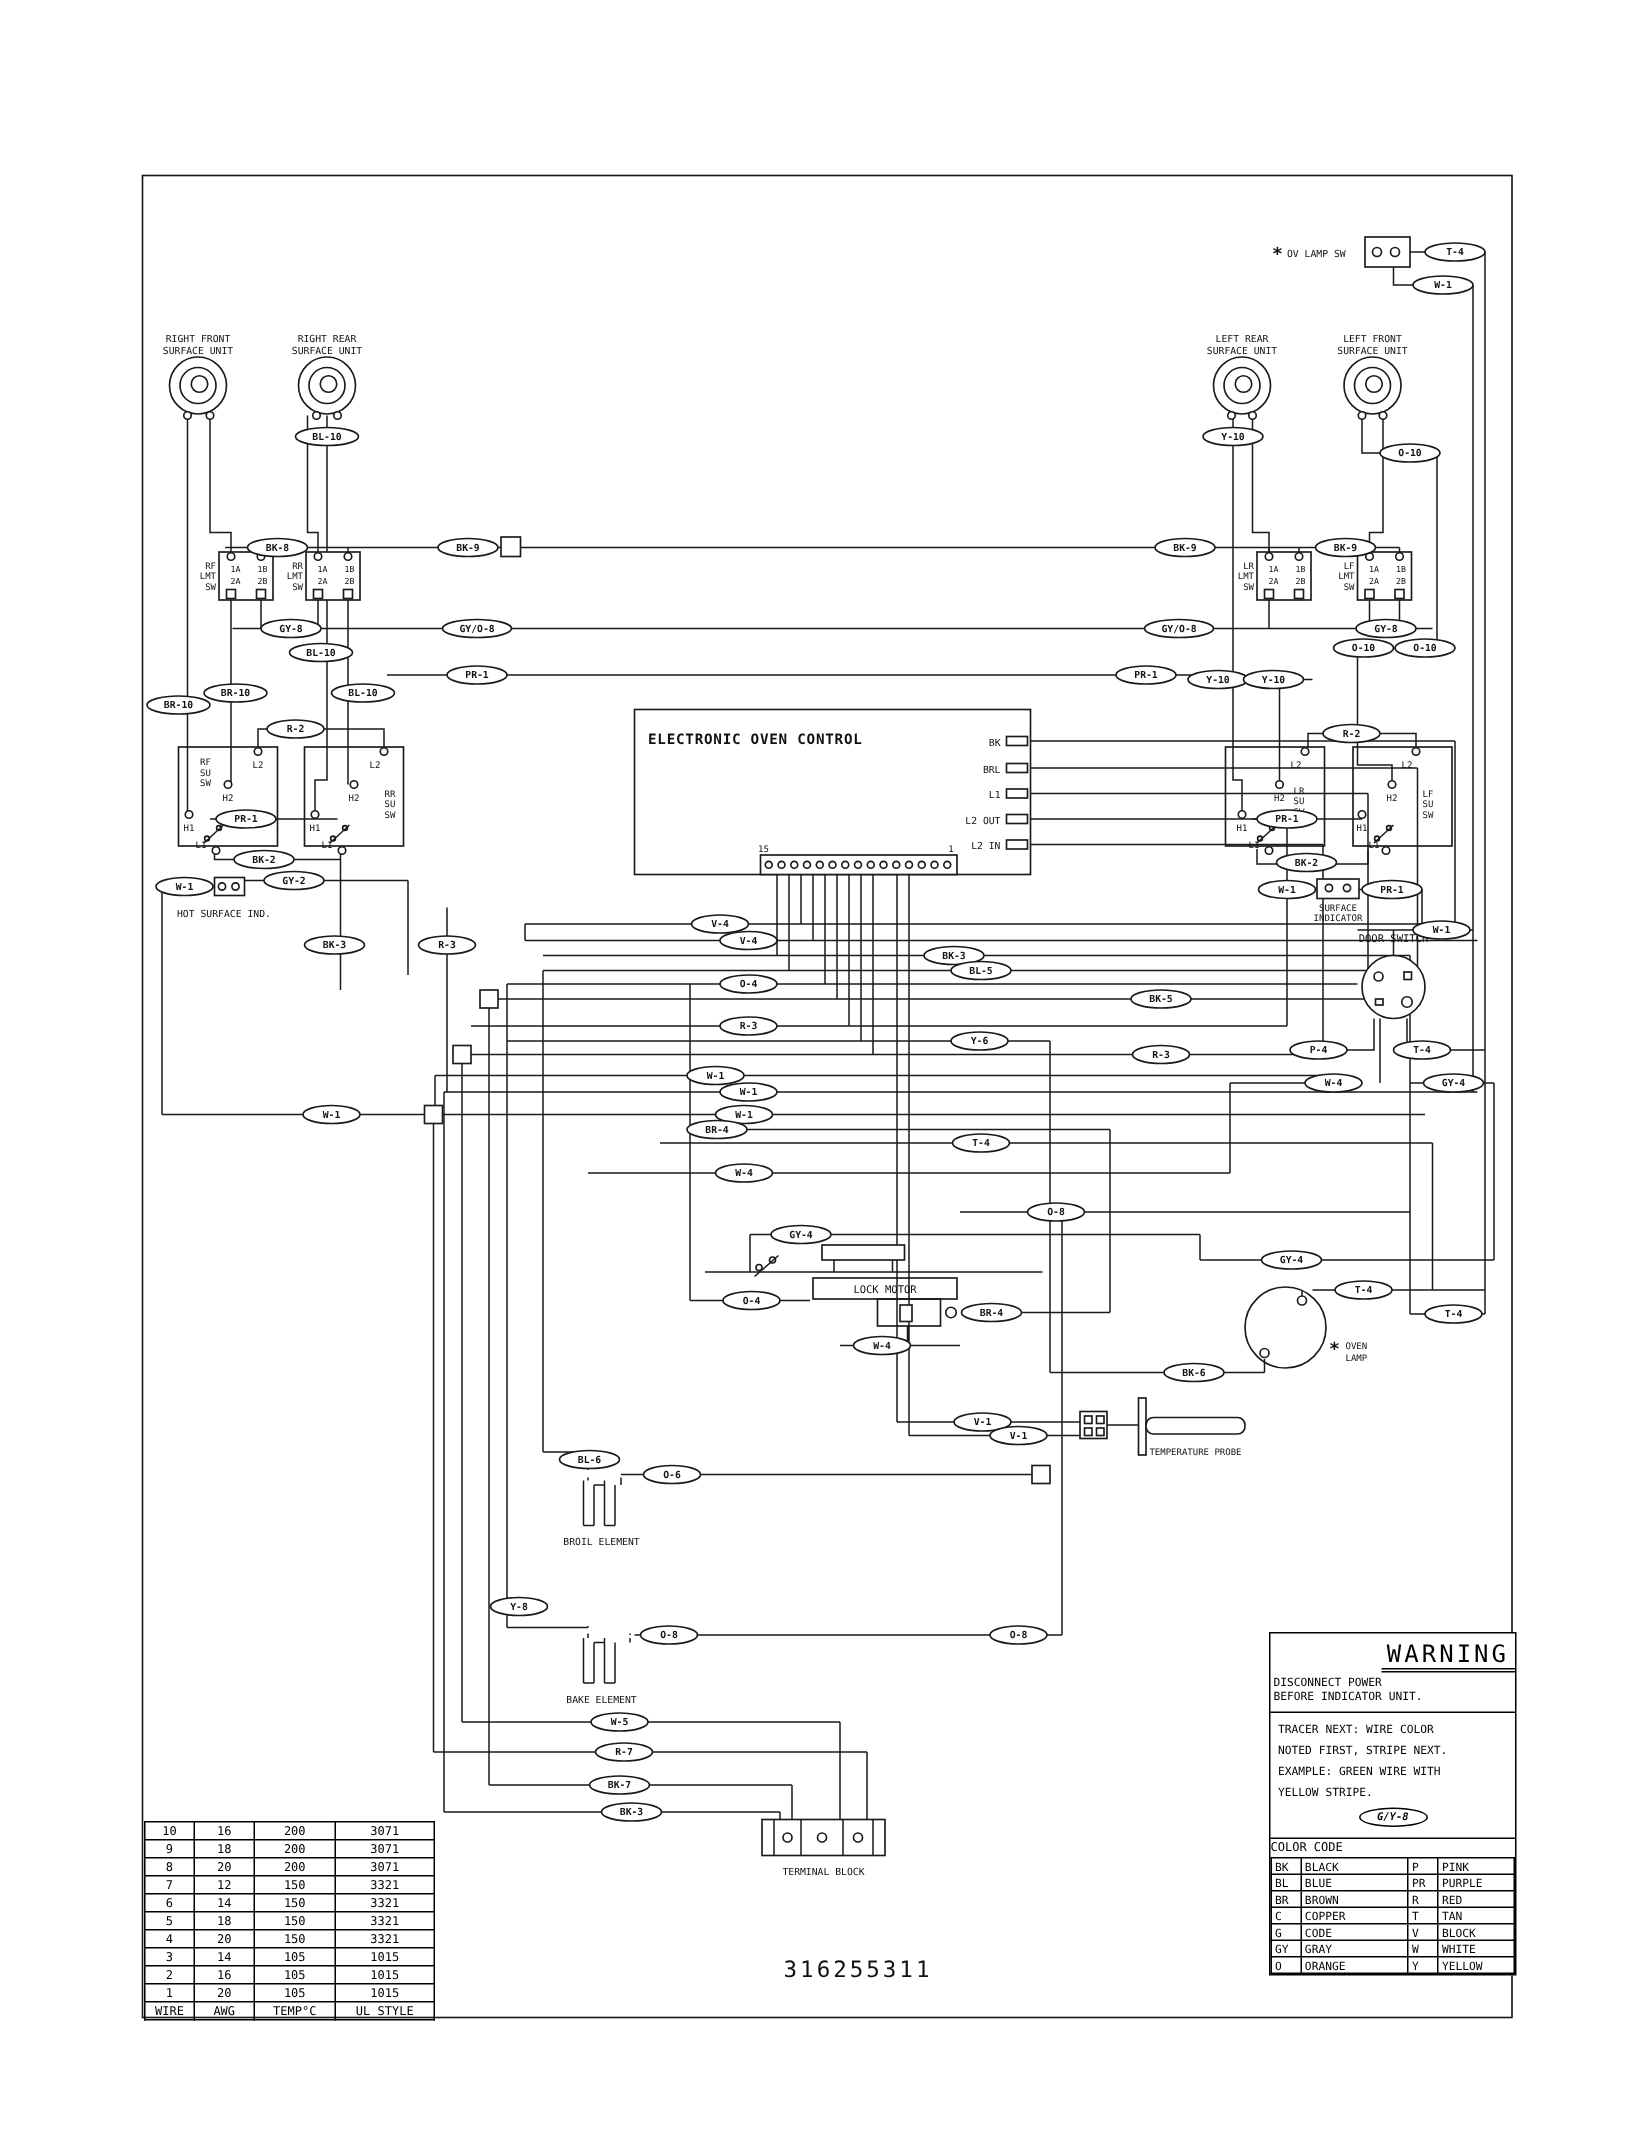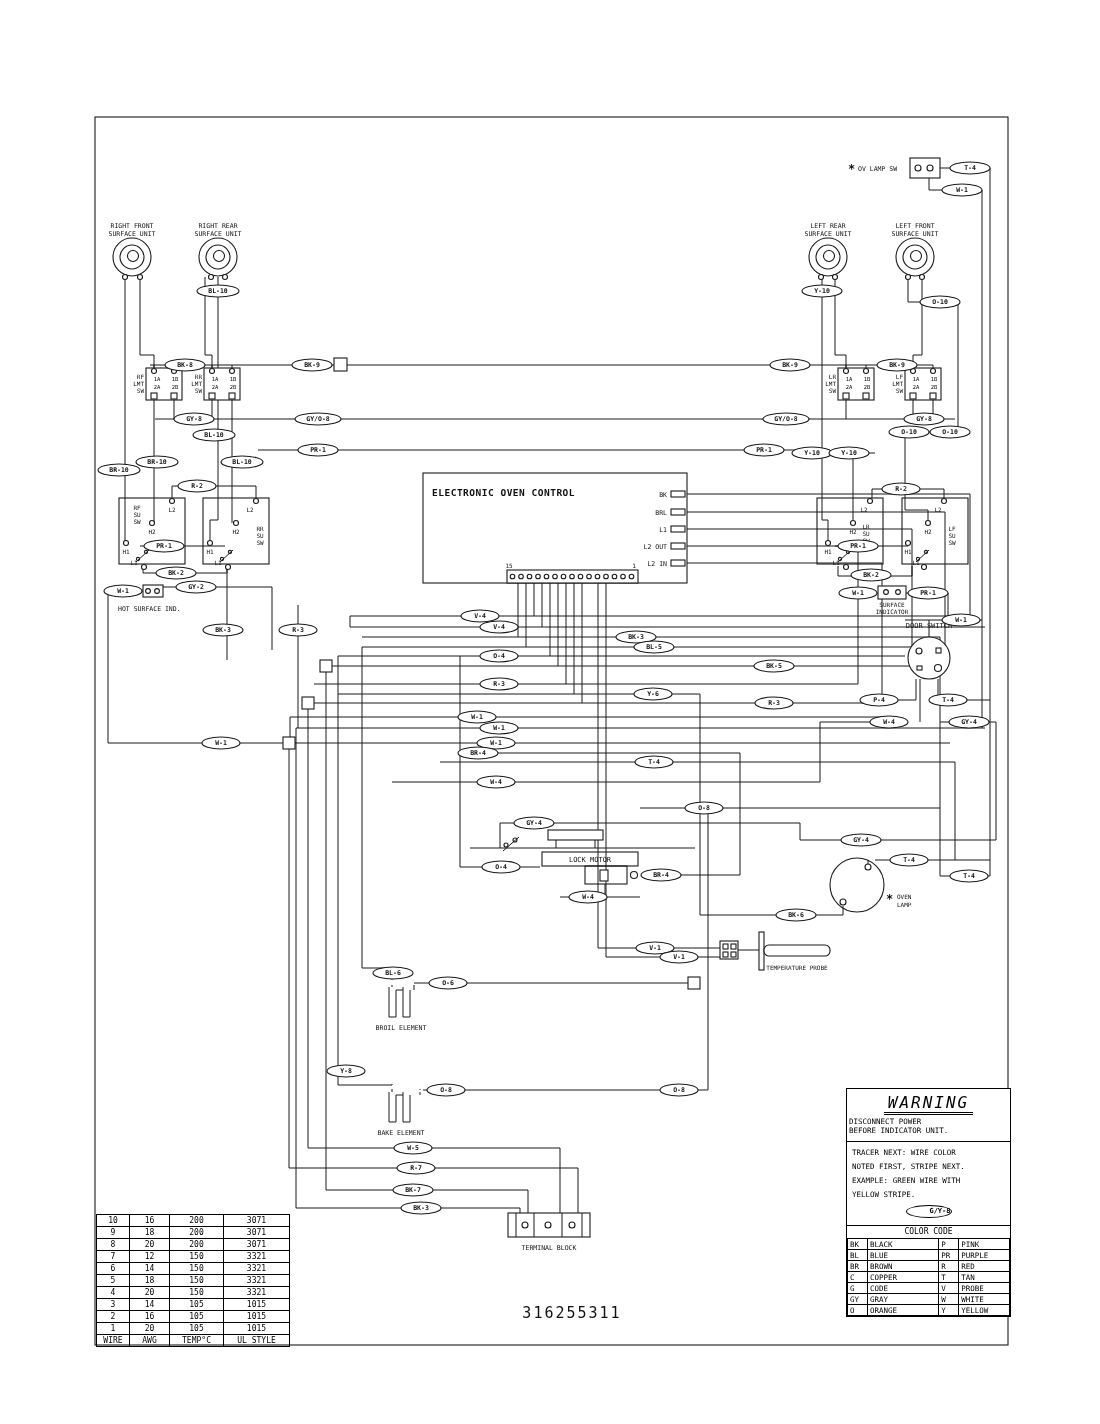--- a/index.html
+++ b/index.html
@@ -19,27 +19,27 @@
   .bx{stroke:#1a1a1a;stroke-width:1.1;fill:#ffffff;}
   .bxo{stroke:#1a1a1a;stroke-width:1.1;fill:none;}
   .sq{stroke:#1a1a1a;stroke-width:1.1;fill:#ffffff;}
   .to{fill:#ffffff;stroke:#1a1a1a;stroke-width:1.1;}
   .tt{font-size:6.5px;font-weight:bold;text-anchor:middle;}
   .tbl-wrap{position:absolute;left:96px;top:1214px;width:194px;}
   table{border-collapse:collapse;width:100%;}
   td{border:1px solid #000;font-family:"DejaVu Sans Mono",monospace;font-size:8px;
      text-align:center;height:11px;padding:0 1px;white-space:nowrap;}
   .warnbox{position:absolute;left:846px;top:1088px;width:163px;border:1.5px solid #000;background:#fff;}
-  .warn-title{text-align:center;font-size:16px;letter-spacing:2px;padding-top:4px;font-style:italic;}
+  .warn-title{text-align:right;font-size:16px;letter-spacing:2px;padding-top:4px;}
   .warn-title span{border-bottom:3px double #000;padding:0 4px;}
   .warn-sub{text-align:left;font-size:7.5px;line-height:9px;padding:5px 2px 6px 2px;}
   .tracer{border-top:1.5px solid #000;font-size:7.5px;line-height:14px;padding:4px 5px 5px 5px;}
-  .ex-oval{display:block;width:44px;margin:3px auto 2px auto;text-align:right;
-           border:1px solid #000;border-radius:50%;font-size:7px;font-weight:bold;line-height:11px;}
-  .cc-head{border-top:1.5px solid #000;text-align:center;font-size:8px;height:12px;line-height:12px;}
+  .ex-oval{display:block;width:44px;margin:3px auto 2px auto;text-align:center;
+           border:1px solid #000;border-radius:50%;font-size:7px;font-weight:bold;line-height:11px;font-style:italic;}
+  .cc-head{border-top:1.5px solid #000;text-align:left;font-size:8px;height:12px;line-height:12px;}
   .cc-table td{font-size:7.5px;text-align:left;padding-left:2px;height:10px;}
 </style>
 </head>
 <body>
 
 <div class="page">
 <svg width="1100" height="1424" viewBox="0 0 1100 1424">
 
   <rect x="95" y="117" width="913" height="1228" class="bxo"></rect>
 
@@ -836,21 +836,21 @@
           <tr>
             <td>C</td>
             <td>COPPER</td>
             <td>T</td>
             <td>TAN</td>
           </tr>
           <tr>
             <td>G</td>
             <td>CODE</td>
             <td>V</td>
-            <td>PROBE</td>
+            <td>BLOCK</td>
           </tr>
           <tr>
             <td>GY</td>
             <td>GRAY</td>
             <td>W</td>
             <td>WHITE</td>
           </tr>
           <tr>
             <td>O</td>
             <td>ORANGE</td>

